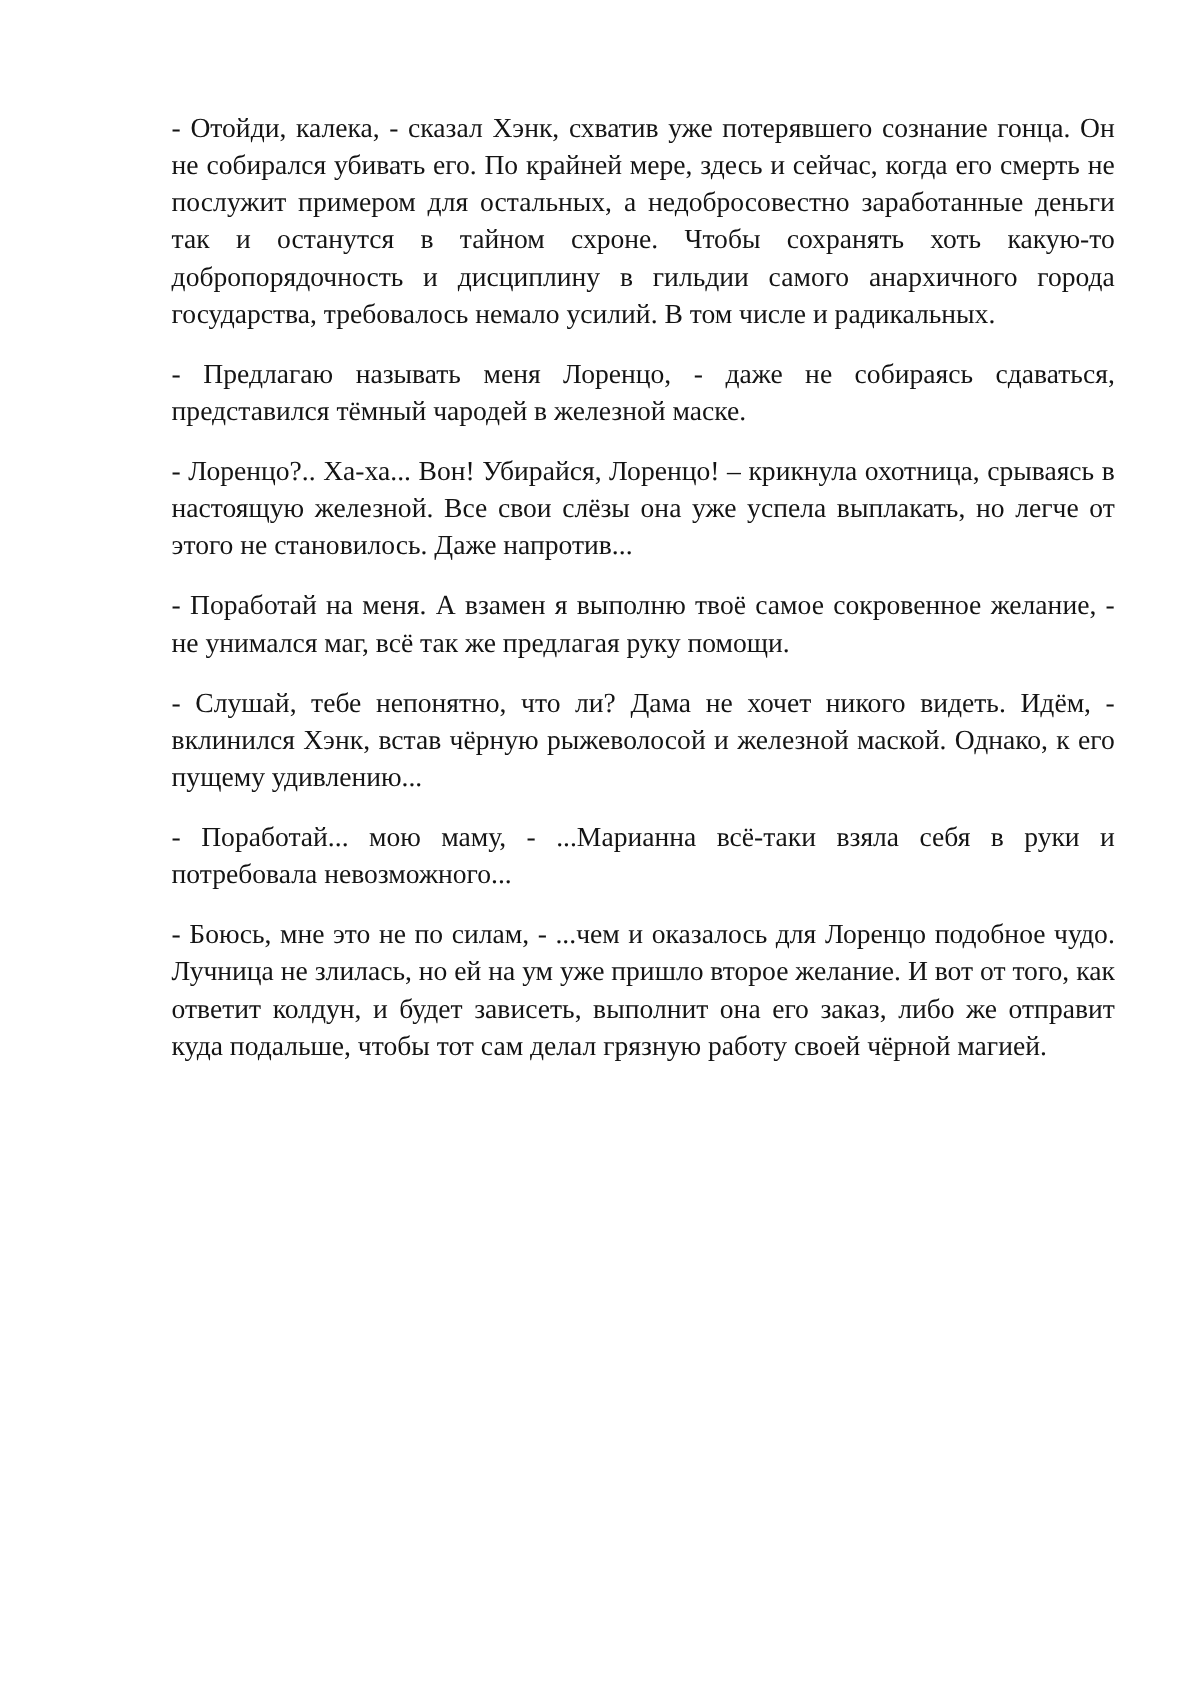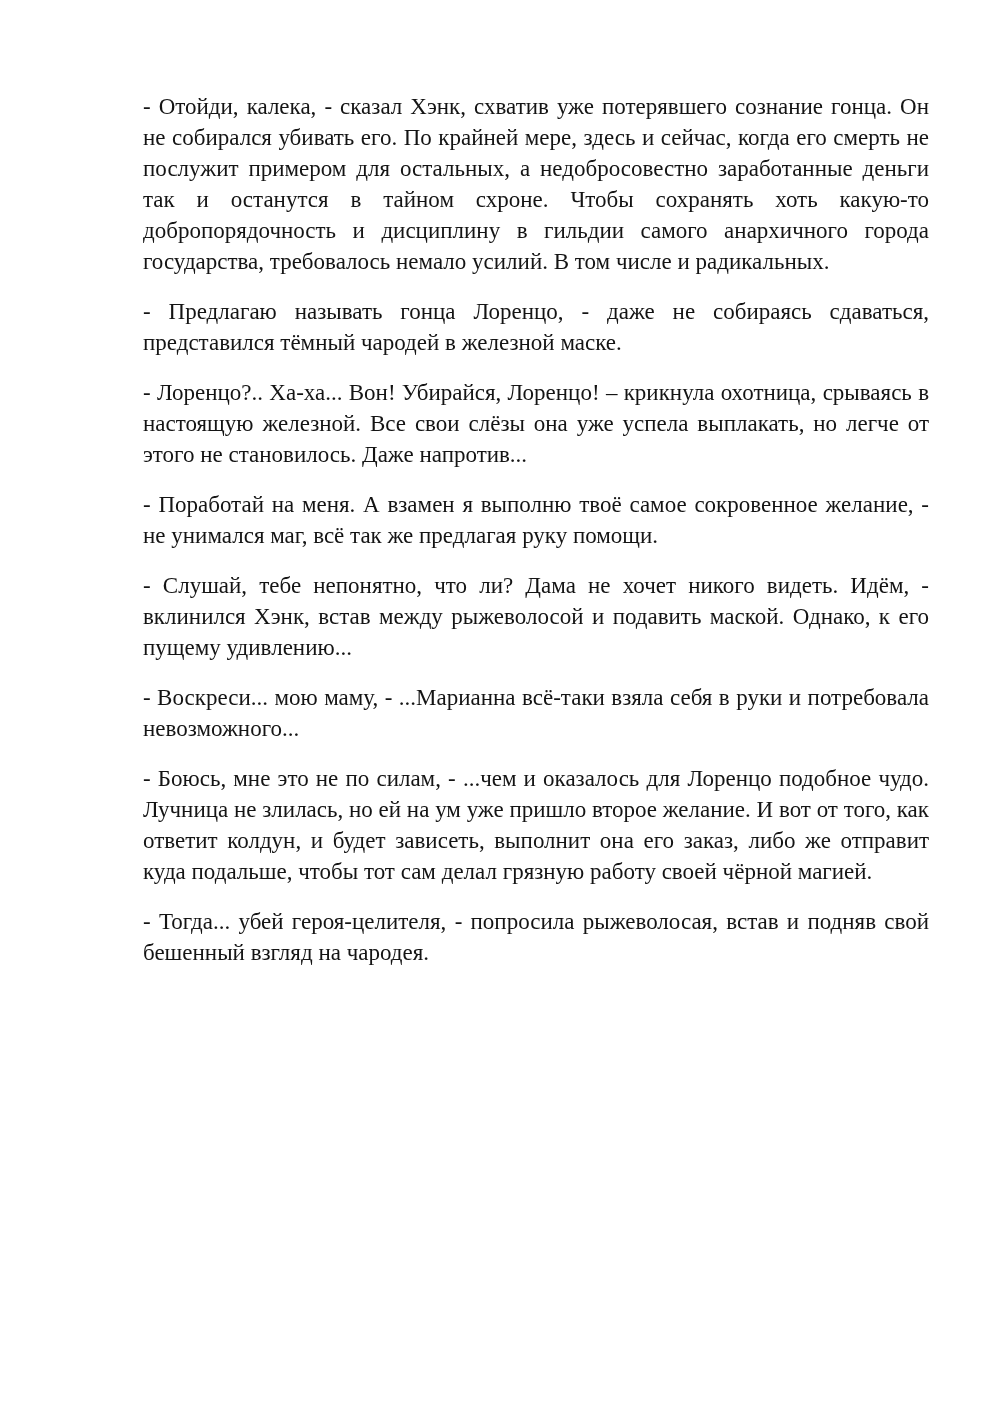--- a/index.html
+++ b/index.html
@@ -40,22 +40,21 @@
     line-height: 22px;
     color: var(--text-color, #141414);
   }
 </style>
 </head>
 <body>
 
 <div class="page">
   <div class="content">
     <p>- Отойди, калека, - сказал Хэнк, схватив уже потерявшего сознание гонца. Он не собирался убивать его. По крайней мере, здесь и сейчас, когда его смерть не послужит примером для остальных, а недобросовестно заработанные деньги так и останутся в тайном схроне. Чтобы сохранять хоть какую-то добропорядочность и дисциплину в гильдии самого анархичного города государства, требовалось немало усилий. В том числе и радикальных.</p>
-    <p>- Предлагаю называть гонца Лоренцо, - даже не собираясь сдаваться, представился тёмный чародей в железной маске.</p>
+    <p>- Предлагаю называть меня Лоренцо, - даже не собираясь сдаваться, представился тёмный чародей в железной маске.</p>
     <p>- Лоренцо?.. Ха-ха... Вон! Убирайся, Лоренцо! – крикнула охотница, срываясь в настоящую железной. Все свои слёзы она уже успела выплакать, но легче от этого не становилось. Даже напротив...</p>
     <p>- Поработай на меня. А взамен я выполню твоё самое сокровенное желание, - не унимался маг, всё так же предлагая руку помощи.</p>
-    <p>- Слушай, тебе непонятно, что ли? Дама не хочет никого видеть. Идём, - вклинился Хэнк, встав между рыжеволосой и подавить маской. Однако, к его пущему удивлению...</p>
-    <p>- Воскреси... мою маму, - ...Марианна всё-таки взяла себя в руки и потребовала невозможного...</p>
+    <p>- Слушай, тебе непонятно, что ли? Дама не хочет никого видеть. Идём, - вклинился Хэнк, встав чёрную рыжеволосой и железной маской. Однако, к его пущему удивлению...</p>
+    <p>- Поработай... мою маму, - ...Марианна всё-таки взяла себя в руки и потребовала невозможного...</p>
     <p>- Боюсь, мне это не по силам, - ...чем и оказалось для Лоренцо подобное чудо. Лучница не злилась, но ей на ум уже пришло второе желание. И вот от того, как ответит колдун, и будет зависеть, выполнит она его заказ, либо же отправит куда подальше, чтобы тот сам делал грязную работу своей чёрной магией.</p>
-    <p>- Тогда... убей героя-целителя, - попросила рыжеволосая, встав и подняв свой бешенный взгляд на чародея.</p>
   </div>
   <div class="footer">52</div>
 </div>
 
 </body></html>

